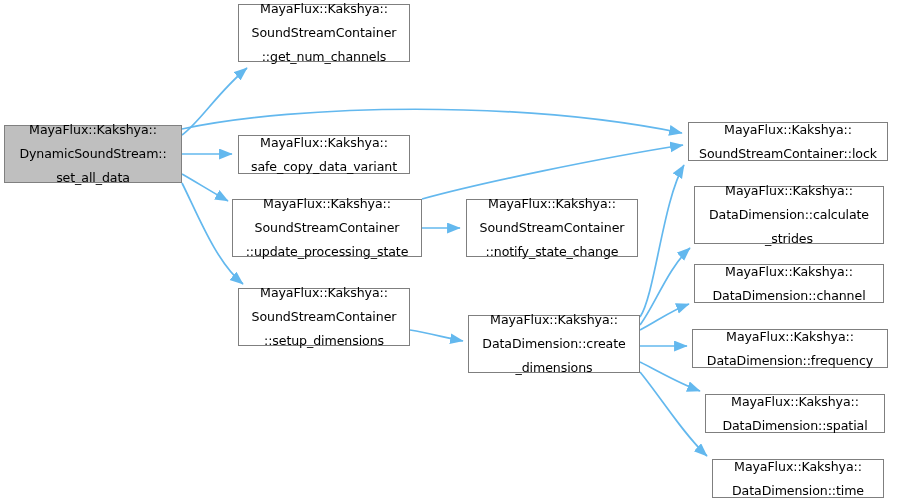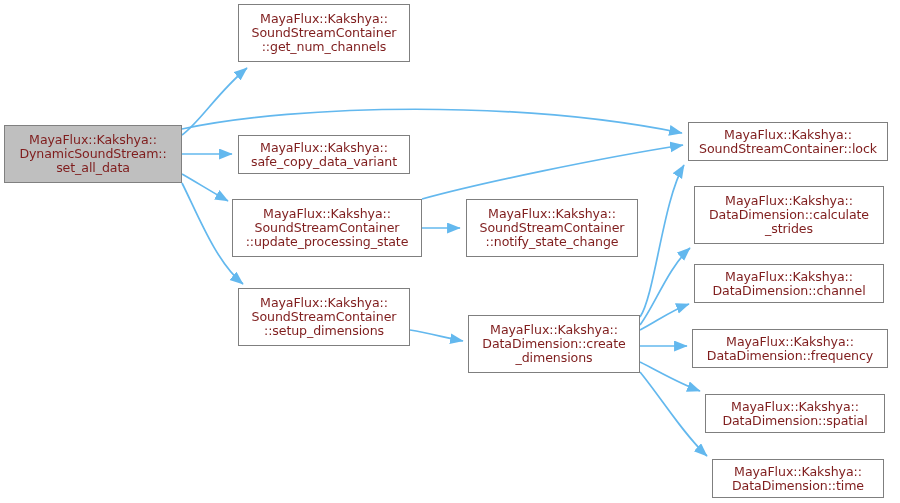--- a/index.html
+++ b/index.html
@@ -13,23 +13,23 @@
   #edges{position:absolute;left:0;top:0;width:900px;height:503px;}
   .node{
     position:absolute;
     box-sizing:border-box;
     background:#ffffff;
     border:1px solid #7f7f7f;
     display:flex;
     align-items:center;
     justify-content:center;
     text-align:center;
-    color:#7f1d1d;
+    color:#000000;
     font-size:12.6px;
-    line-height:14px;
+    line-height:24px;
     letter-spacing:-0.1px;
     white-space:pre-line;
     z-index:2;
   }
   .node.root{
     background:#bfbfbf;
     border:1px solid #808080;
   }
   .node span{display:block;width:100%;padding:0 3px;}
 </style>

